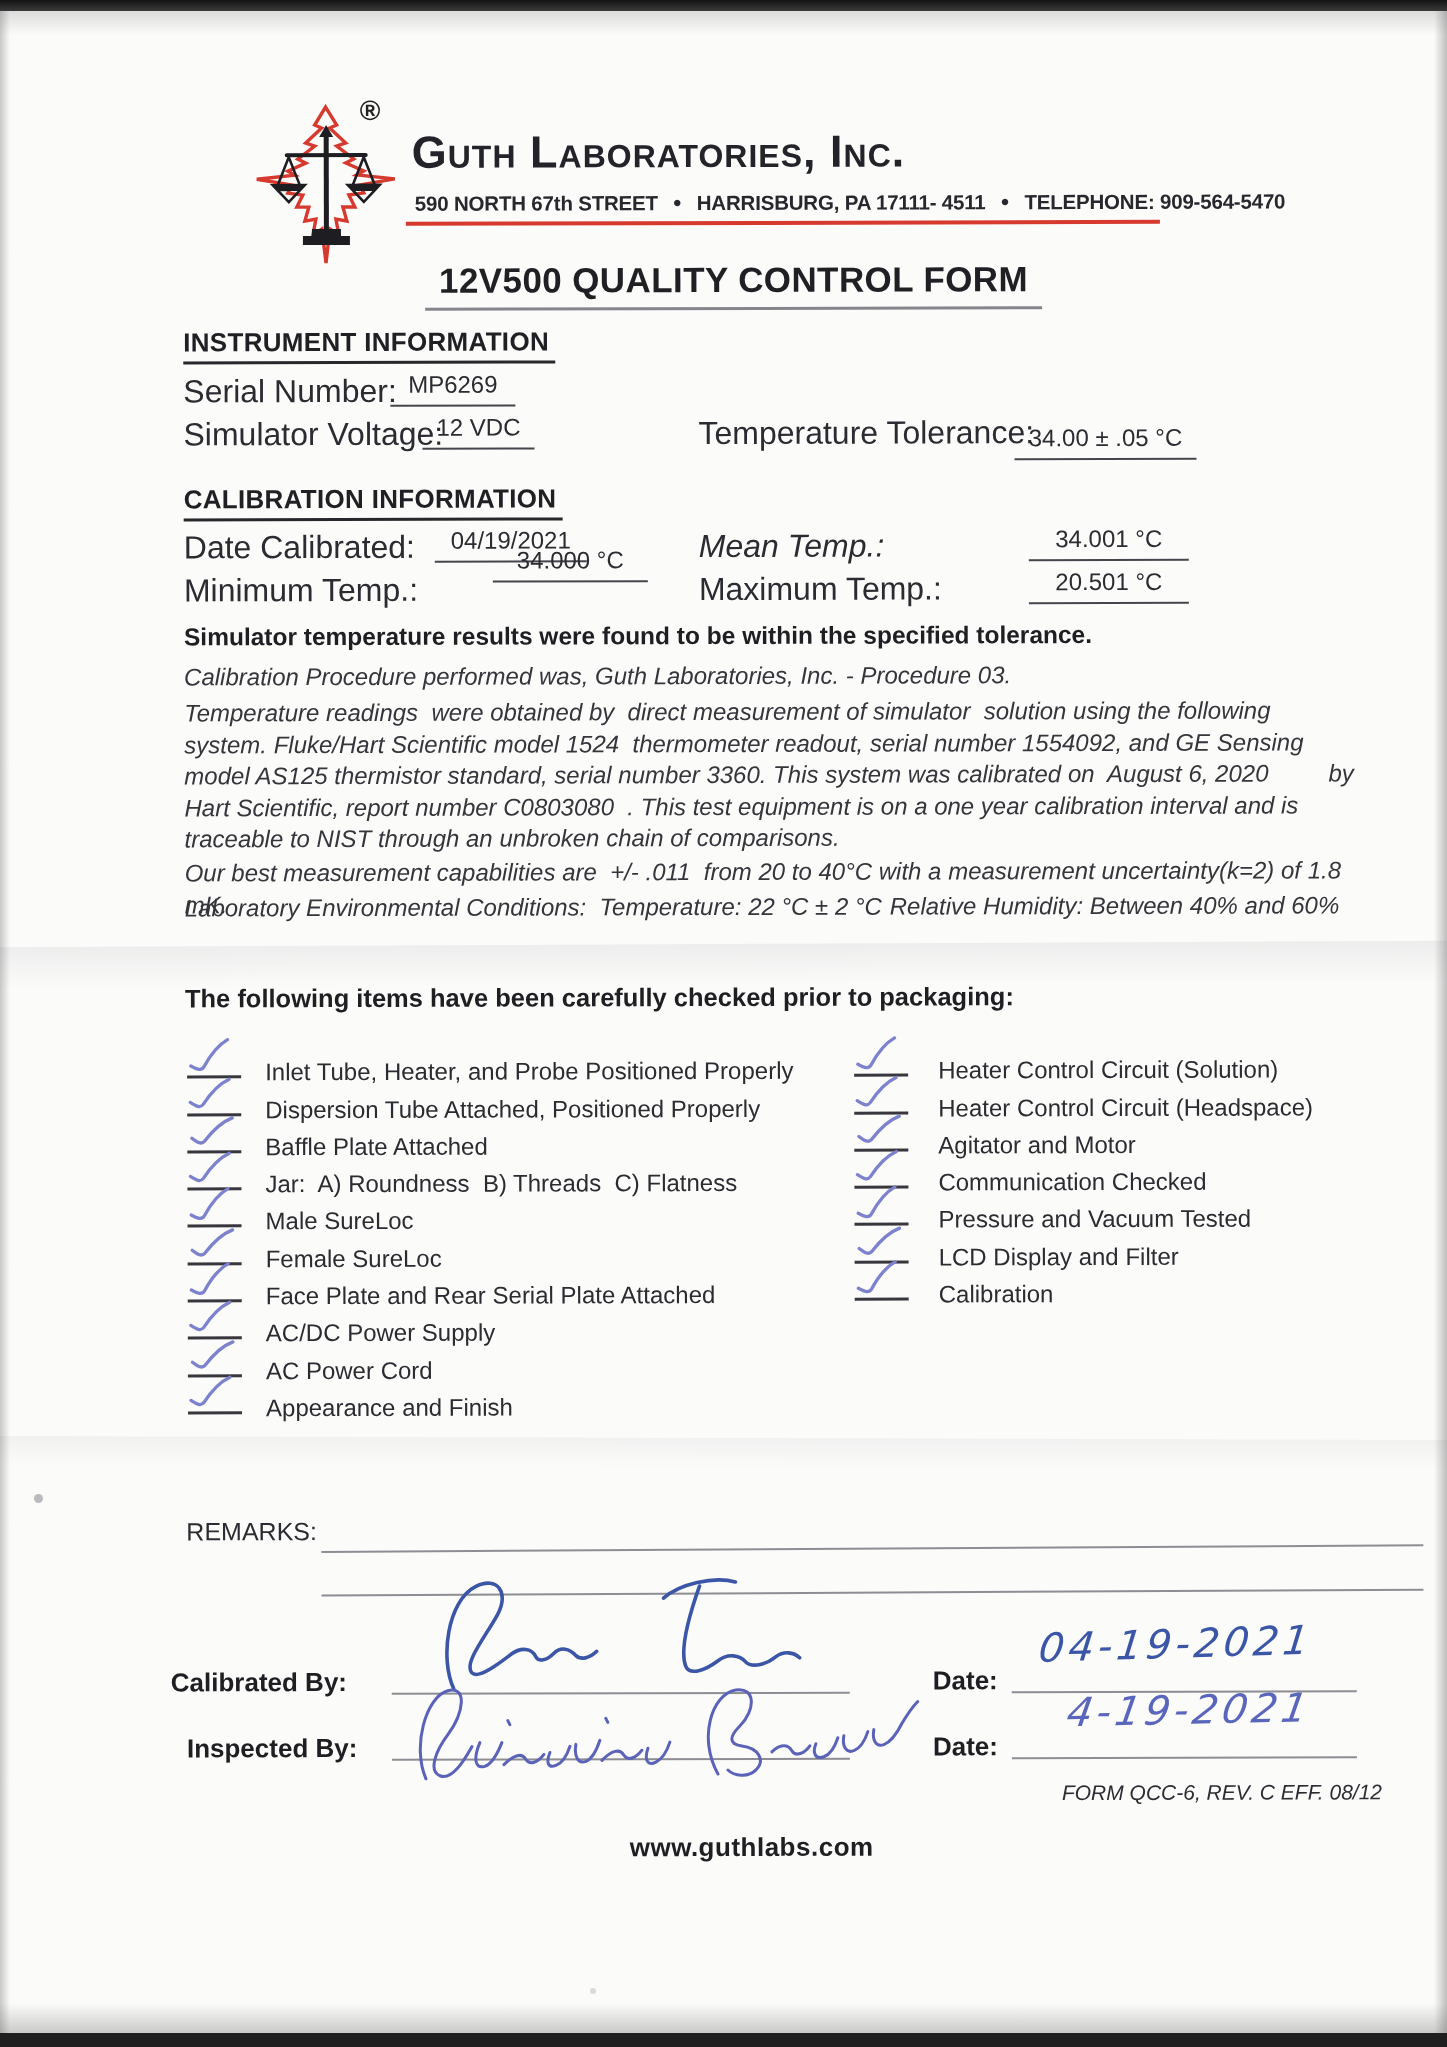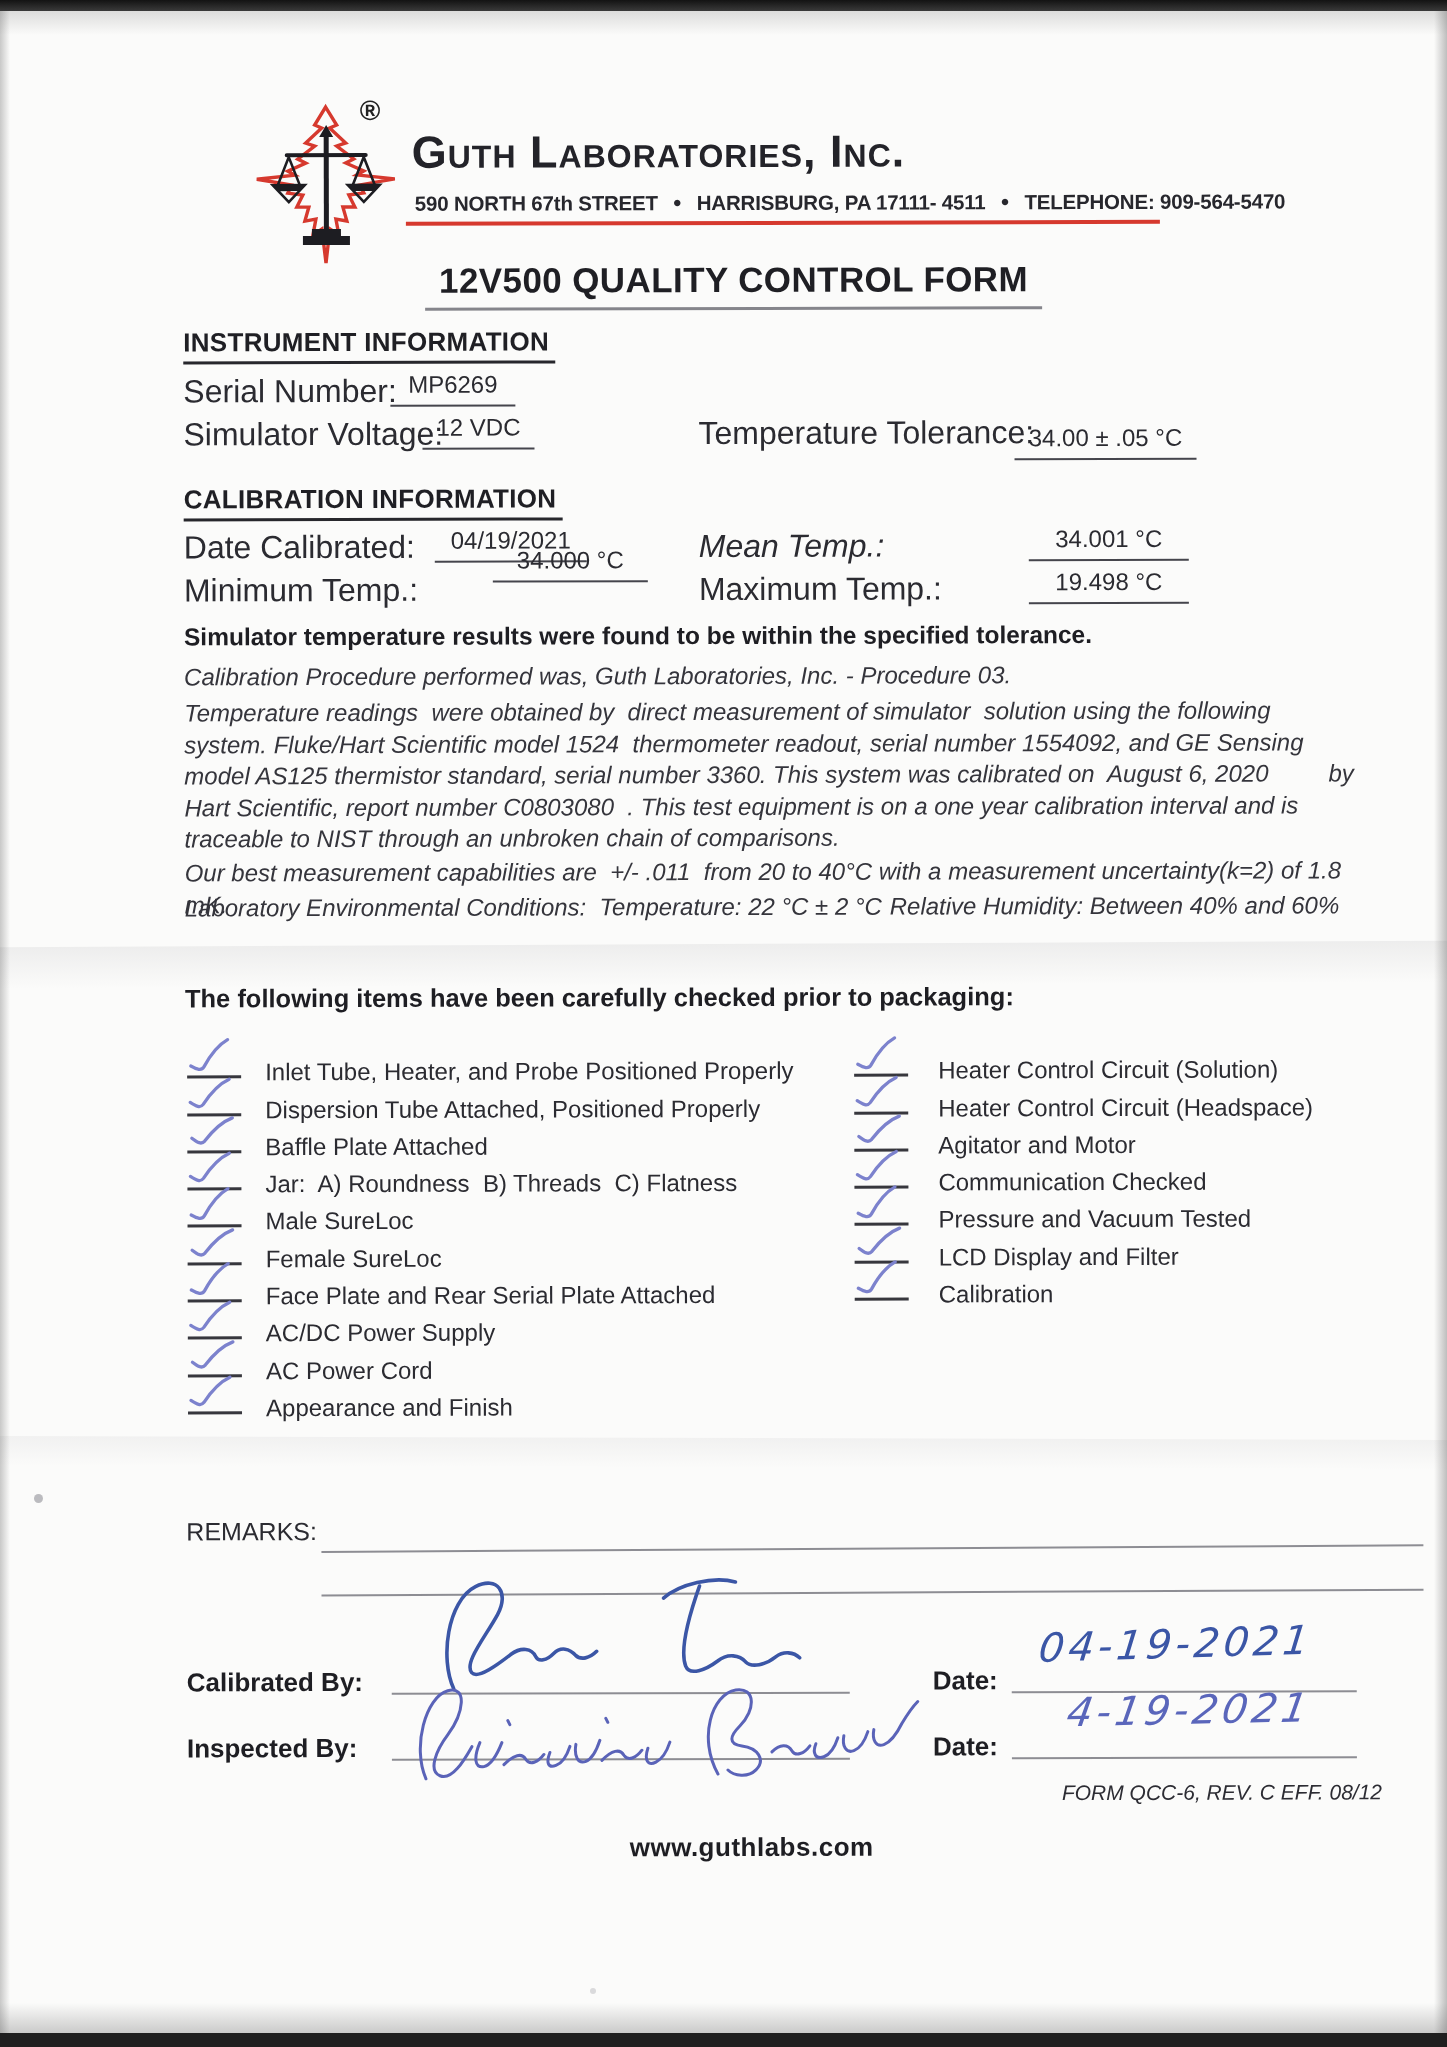--- a/index.html
+++ b/index.html
@@ -110,21 +110,21 @@
     <div class="abs val" style="left:1016px;top:413px;width:182px;margin-top:12px;">34.00  ±  .05 °C</div>
 
     <div class="abs sec-h" style="left:185px;top:483px;">CALIBRATION INFORMATION</div>
     <div class="abs lbl" style="left:185px;top:528px;">Date Calibrated:</div>
     <div class="abs val" style="left:436px;top:526px;width:152px;">04/19/2021</div>
     <div class="abs lbl" style="left:700px;top:528px;font-style:italic;">Mean Temp.:</div>
     <div class="abs val" style="left:1030px;top:526px;width:160px;">34.001 °C</div>
     <div class="abs lbl" style="left:185px;top:571px;">Minimum Temp.:</div>
     <div class="abs val" style="left:494px;top:546px;width:155px;">34.000 °C</div>
     <div class="abs lbl" style="left:700px;top:571px;">Maximum Temp.:</div>
-    <div class="abs val" style="left:1030px;top:569px;width:160px;">19.498 °C</div>
+    <div class="abs val" style="left:1030px;top:569px;width:160px;">20.501 °C</div>
 
     <div class="abs bold-note" style="left:185px;top:622px;">Simulator temperature results were found to be within the specified tolerance.</div>
     <div class="abs note" style="left:185px;top:660px;">Calibration Procedure performed was, Guth Laboratories, Inc. - Procedure 03.</div>
     <div class="abs note" style="left:185px;top:696px;width:1180px;">Temperature readings  were obtained by  direct measurement of simulator  solution using the following  system. Fluke/Hart Scientific model 1524  thermometer readout, serial number 1554092, and GE Sensing model AS125 thermistor standard, serial number 3360. This system was calibrated on  August 6, 2020         by Hart Scientific, report number C0803080  . This test equipment is on a one year calibration interval and is traceable to NIST through an unbroken chain of comparisons.</div>
     <div class="abs note" style="left:185px;top:856px;width:1200px;">Our best measurement capabilities are  +/- .011  from 20 to 40°C with a measurement uncertainty(k=2) of 1.8 mK.</div>
     <div class="abs note" style="left:185px;top:891px;">Laboratory Environmental Conditions:  Temperature: 22 °C ± 2 °C</div>
     <div class="abs note" style="left:890px;top:891px;">Relative Humidity: Between 40% and 60%</div>
 
     <div class="abs bold-note" style="left:185px;top:983px;font-size:25.5px;">The following items have been carefully checked prior to packaging:</div>
 
@@ -267,21 +267,21 @@
             </svg>
           </span>
           <span class="cl-label">Calibration</span>
         </div>
     </div>
 
     <div class="abs lbl" style="left:185px;top:1516px;font-size:25px;">REMARKS:</div>
     <div class="abs line" style="left:320px;top:1528px;width:1102px;height:20px;transform:rotate(-0.2deg);"></div>
     <div class="abs line" style="left:320px;top:1572px;width:1102px;height:20px;transform:rotate(-0.15deg);"></div>
 
-    <div class="abs sig-label" style="left:185px;top:1666px;">Calibrated By:</div>
+    <div class="abs sig-label" style="left:169px;top:1666px;">Calibrated By:</div>
     <div class="abs line" style="left:390px;top:1672px;width:458px;height:20px;"></div>
     <div class="abs sig pen1" style="left:412px;top:1566px;">
       <svg width="440" height="125" viewBox="0 0 440 125">
         <path d="M40,122 C26,92 34,34 62,20 C84,9 96,26 84,48 C72,70 50,96 58,106 C64,113 84,98 97,88 C108,80 118,82 122,90 C125,96 133,94 140,87 C147,80 156,82 162,89 C167,94 176,92 183,85"></path>
         <path d="M250,32 C266,18 300,10 322,16"></path>
         <path d="M286,20 C276,48 266,84 272,100 C276,110 292,104 304,95 C314,87 326,89 332,96 C338,102 352,99 362,91 C370,85 380,86 386,92"></path>
       </svg>
     </div>
     <div class="abs sig-label" style="left:931px;top:1666px;">Date:</div>
     <div class="abs line" style="left:1010px;top:1672px;width:345px;height:20px;"></div>

